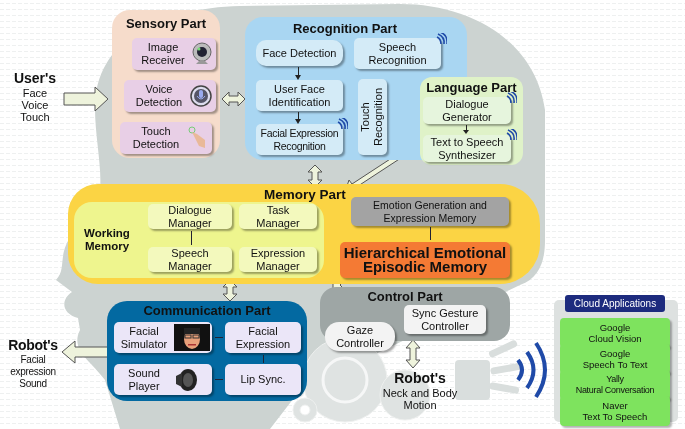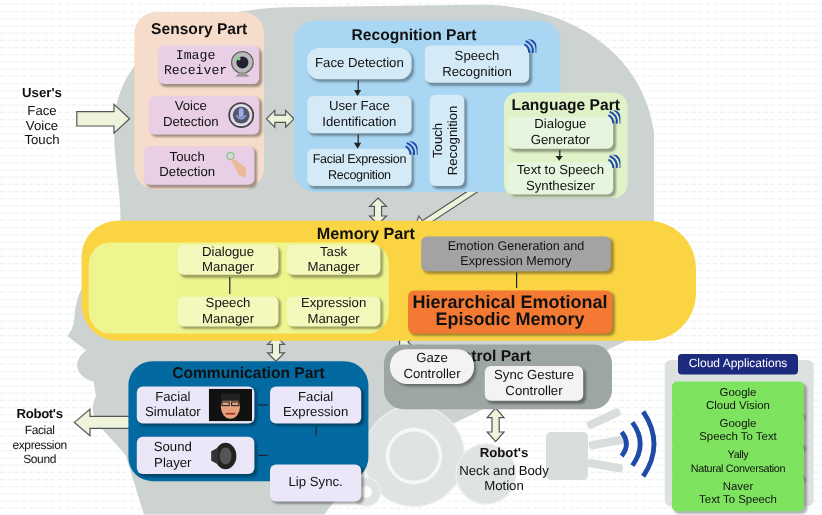--- a/index.html
+++ b/index.html
@@ -7,21 +7,21 @@
        font-family:"Liberation Sans",sans-serif;color:#111;}
   .abs{position:absolute;}
   svg.bg{position:absolute;left:0;top:0;}
   .group{position:absolute;border-radius:18px;}
   .gtitle{position:absolute;font-weight:bold;font-size:13px;white-space:nowrap;}
   .box{position:absolute;border-radius:5px;box-shadow:2px 2px 2px rgba(0,0,0,0.35);
        display:flex;align-items:center;justify-content:center;text-align:center;
        font-size:11px;line-height:13px;}
   .box span{display:block;}
   .ext{position:absolute;text-align:center;font-size:11px;line-height:12px;}
-  .ext b{font-size:11px;display:block;line-height:17px;}
+  .ext b{font-size:14px;display:block;line-height:17px;}
   .wifi{position:absolute;width:12px;height:12px;}
   .cloud-item{position:absolute;left:6px;width:110px;height:30px;background:#7ee35e;border-radius:4px;
        box-shadow:2px 2px 2px rgba(0,0,0,0.3);display:flex;flex-direction:column;align-items:center;justify-content:center;
        font-size:9.5px;line-height:11px;}
 </style>
 </head>
 <body>
 
 <svg class="bg" width="685" height="429" viewBox="0 0 685 429">
   <defs>
@@ -80,21 +80,21 @@
 
 <div class="ext" style="left:5px;top:70px;width:60px;">
   <b>User's</b>
   <span style="display:block">Face</span>
   <span style="display:block">Voice</span>
   <span style="display:block">Touch</span>
 </div>
 
 <div class="group" style="left:112px;top:10px;width:108px;height:148px;background:#f6dccb;">
   <div class="gtitle" style="left:0;width:108px;text-align:center;top:6px;">Sensory Part</div>
-  <div class="box" style="left:20px;top:28px;width:84px;height:32px;background:#e8cfe6;font-family:Liberation Mono, monospace;">
+  <div class="box" style="left:20px;top:28px;width:84px;height:32px;background:#e8cfe6;">
     <div style="width:56px;">
         <span>Image</span>
         <span>Receiver</span>
       </div>
     <svg width="22" height="24" viewBox="0 0 22 24">
         <circle cx="11" cy="10" r="9" fill="#bbb" stroke="#666"></circle>
         <circle cx="11" cy="10" r="5" fill="#223"></circle>
         <circle cx="8" cy="7" r="1.5" fill="#7d7"></circle>
         <path d="M5,22 L17,22 L13,18 L9,18 Z" fill="#999"></path>
       </svg>
@@ -198,24 +198,28 @@
     </svg>
   <svg class="wifi" style="left:85px;top:52px;" viewBox="0 0 12 12">
       <g fill="none" stroke="#1f4aa8" stroke-width="1.6">
         <path d="M2,4 Q6,6 6,11"></path>
         <path d="M3,1 Q10,4 9,11"></path>
         <path d="M5,-1 Q13,2 12,11"></path>
       </g>
     </svg>
 </div>
 
-<div class="group" style="left:68px;top:184px;width:472px;height:100px;background:#fbd444;border-radius:30px 40px 40px 30px;padding-left:40px;">
+<div class="group" style="left:68px;top:184px;width:472px;height:100px;background:#fbd444;border-radius:30px 40px 40px 30px;">
   <div class="gtitle" style="left:196px;top:3px;font-size:13.5px;">Memory Part</div>
 
   <div class="abs" style="left:6px;top:18px;width:250px;height:76px;background:#eef58e;border-radius:18px;">
+    <div class="abs" style="left:4px;top:25px;width:58px;text-align:center;font-weight:bold;font-size:11.5px;line-height:13px;">
+      <span style="display:block">Working</span>
+      <span style="display:block">Memory</span>
+    </div>
     <div class="box" style="left:74px;top:2px;width:84px;height:25px;background:#f3f9bd;">
       <div>
           <span>Dialogue</span>
           <span>Manager</span>
         </div>
     </div>
     <div class="box" style="left:165px;top:2px;width:78px;height:25px;background:#f3f9bd;">
       <div>
           <span>Task</span>
           <span>Manager</span>
@@ -276,38 +280,38 @@
     <div style="width:60px;">
         <span>Sound</span>
         <span>Player</span>
       </div>
     <svg width="24" height="24" viewBox="0 0 24 24">
         <ellipse cx="14" cy="12" rx="9" ry="11" fill="#222"></ellipse>
         <ellipse cx="14" cy="12" rx="5" ry="7" fill="#555"></ellipse>
         <path d="M2,8 L8,5 L8,19 L2,16 Z" fill="#333"></path>
       </svg>
   </div>
-  <div class="box" style="left:118px;top:63px;width:76px;height:31px;background:#ebe6f8;margin-top:23px;">
+  <div class="box" style="left:118px;top:63px;width:76px;height:31px;background:#ebe6f8;">
     <span>Lip Sync.</span>
   </div>
 
   <div class="abs" style="left:108px;top:36px;width:8px;height:1px;background:#223;"></div>
   <div class="abs" style="left:108px;top:78px;width:8px;height:1px;background:#223;"></div>
   <div class="abs" style="left:156px;top:54px;width:1px;height:8px;background:#223;"></div>
 </div>
 
 <div class="ext" style="left:0;top:337px;width:66px;font-size:10px;letter-spacing:-0.3px;">
   <b>Robot's</b>
   <span style="display:block">Facial expression</span>
   <span style="display:block">Sound</span>
 </div>
 
 <div class="group" style="left:320px;top:287px;width:170px;height:54px;background:#9ea6a5;border-radius:16px;padding-left:20px;">
   <div class="gtitle" style="left:0;width:170px;text-align:center;top:2px;">Control Part</div>
-  <div class="box" style="left:5px;top:4px;width:70px;height:29px;background:#f3f3f3;border-radius:14px;">
+  <div class="box" style="left:5px;top:35px;width:70px;height:29px;background:#f3f3f3;border-radius:14px;">
     <div>
         <span>Gaze</span>
         <span>Controller</span>
       </div>
   </div>
   <div class="box" style="left:84px;top:18px;width:82px;height:29px;background:#f3f3f3;">
     <div>
         <span>Sync Gesture</span>
         <span>Controller</span>
       </div>

